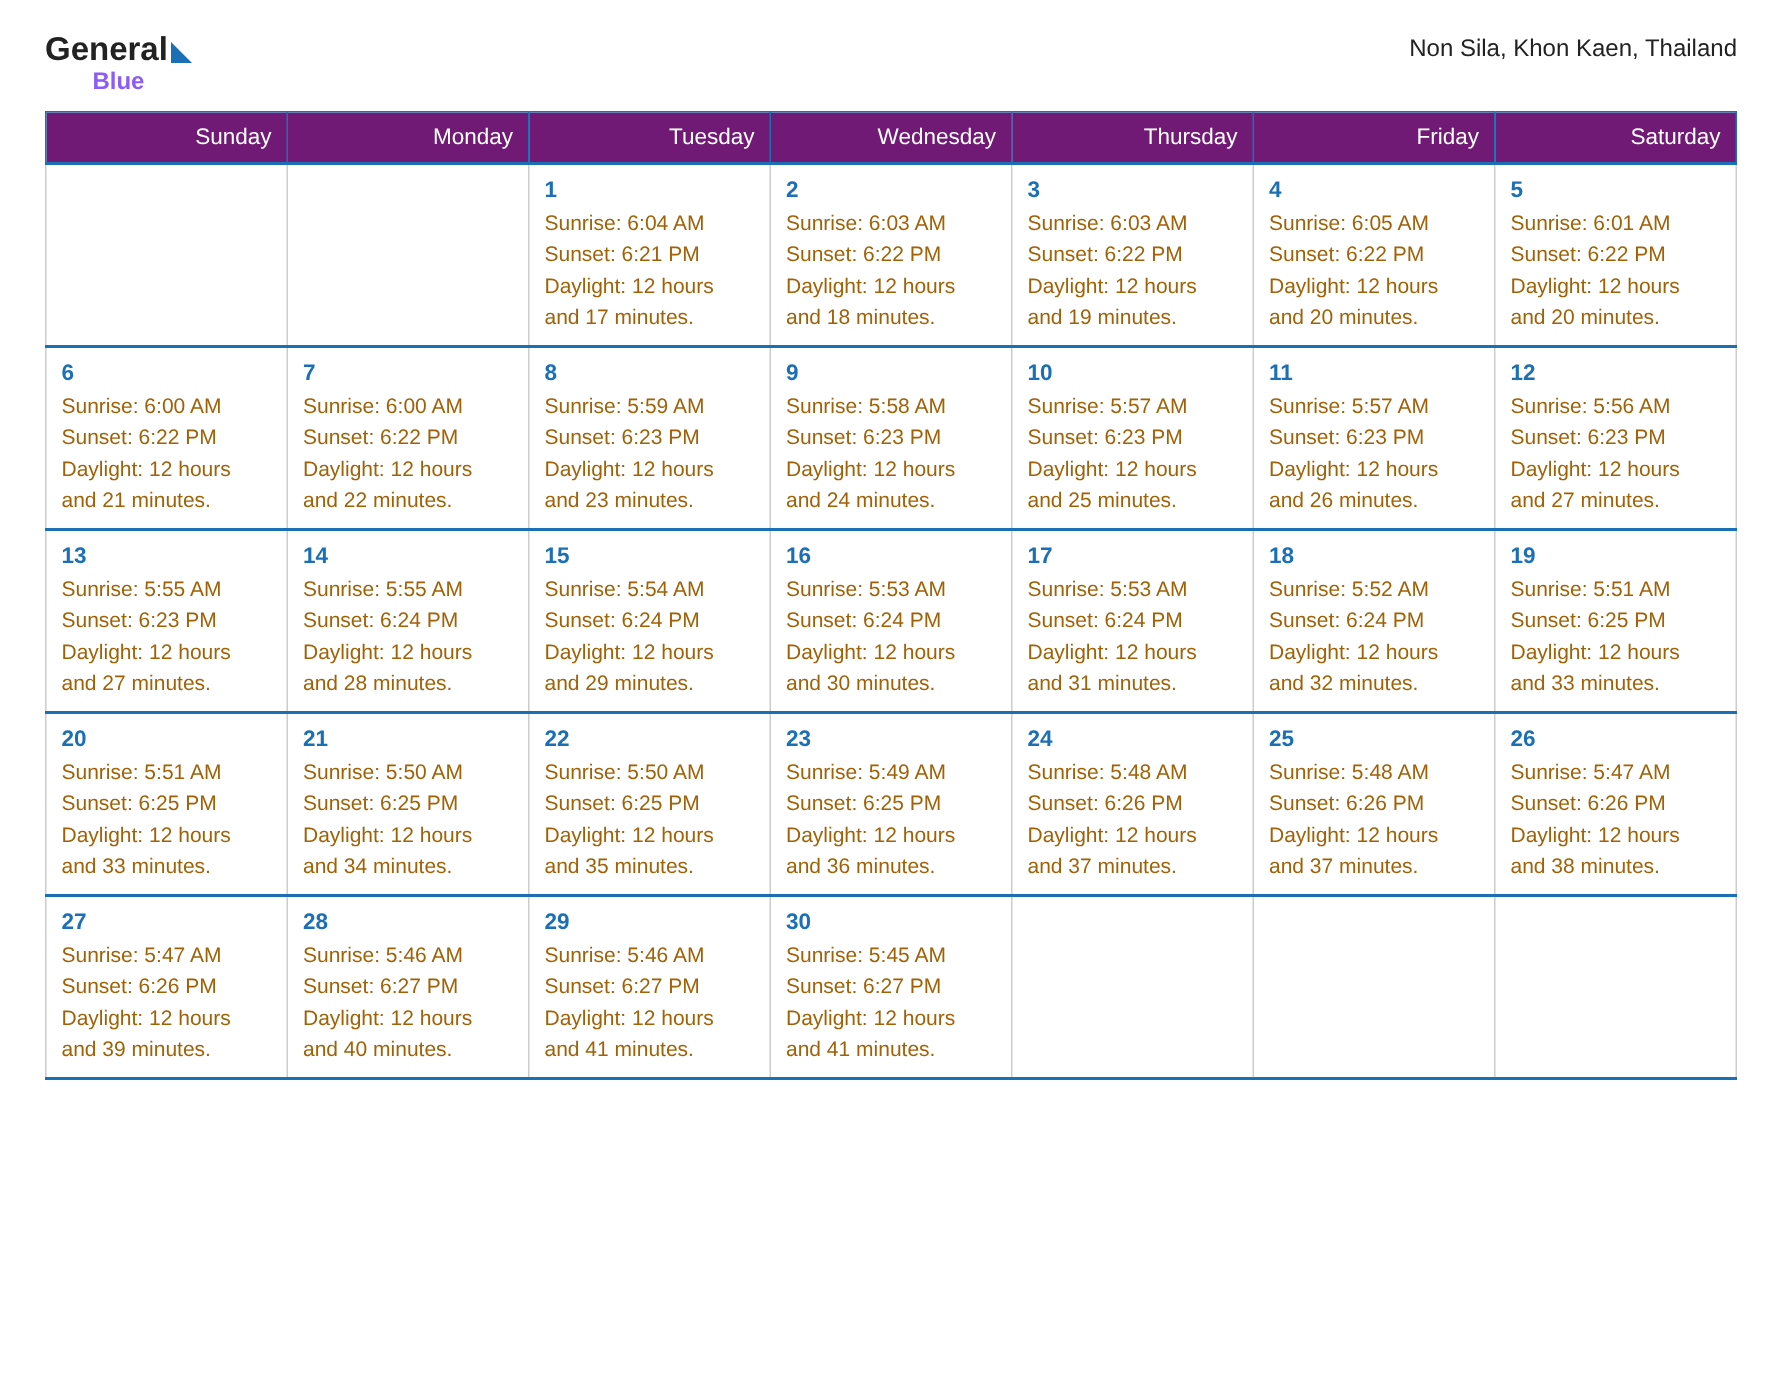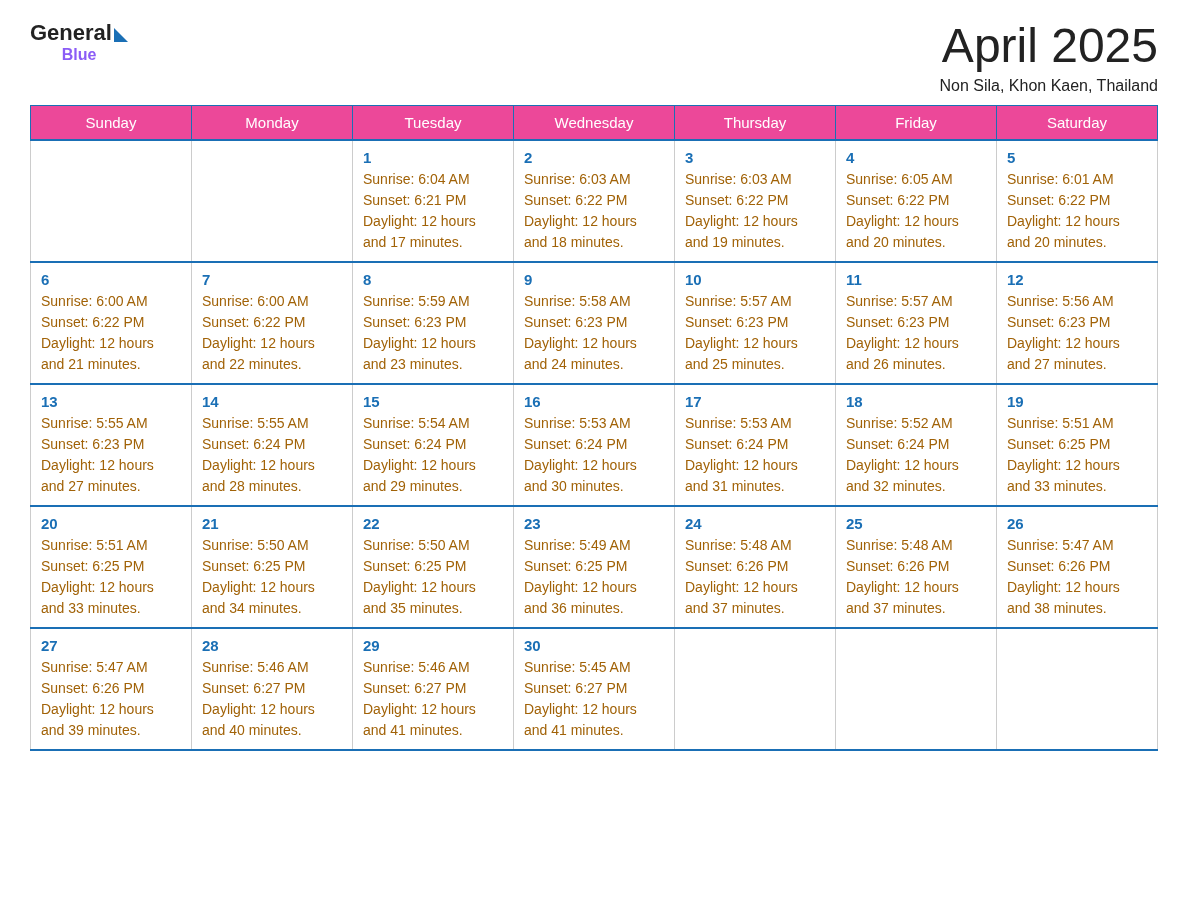--- a/index.html
+++ b/index.html
@@ -57,26 +57,26 @@
       font-size: 16px;
       color: #222;
       margin-top: 4px;
     }
     .calendar-table {
       width: 100%;
       border-collapse: collapse;
       margin-top: 10px;
     }
     .calendar-table th {
-      background-color: #ec4899;
+      background-color: #701a75;
       color: #fff;
       padding: 8px 10px;
       font-size: 15px;
       font-weight: normal;
-      text-align: center;
+      text-align: right;
       border: 1px solid #1a6fb5;
     }
     .calendar-table td {
       vertical-align: top;
       padding: 8px 10px;
       border: 1px solid #ccc;
       width: 14.28%;
       min-height: 90px;
       height: 110px;
       font-size: 13px;
@@ -106,21 +106,20 @@
 
 <div class="header">
   <div class="logo-wrapper">
     <div class="logo-top">
       <span class="logo-text-general">General</span>
       <div class="logo-triangle"></div>
     </div>
     <span class="logo-text-blue">Blue</span>
   </div>
   <div class="title-area">
-    <div class="month-title">April 2025</div>
     <div class="location-title">Non Sila, Khon Kaen, Thailand</div>
   </div>
 </div>
 
 <table class="calendar-table">
   <thead>
     <tr>
       <th>Sunday</th>
       <th>Monday</th>
       <th>Tuesday</th>

